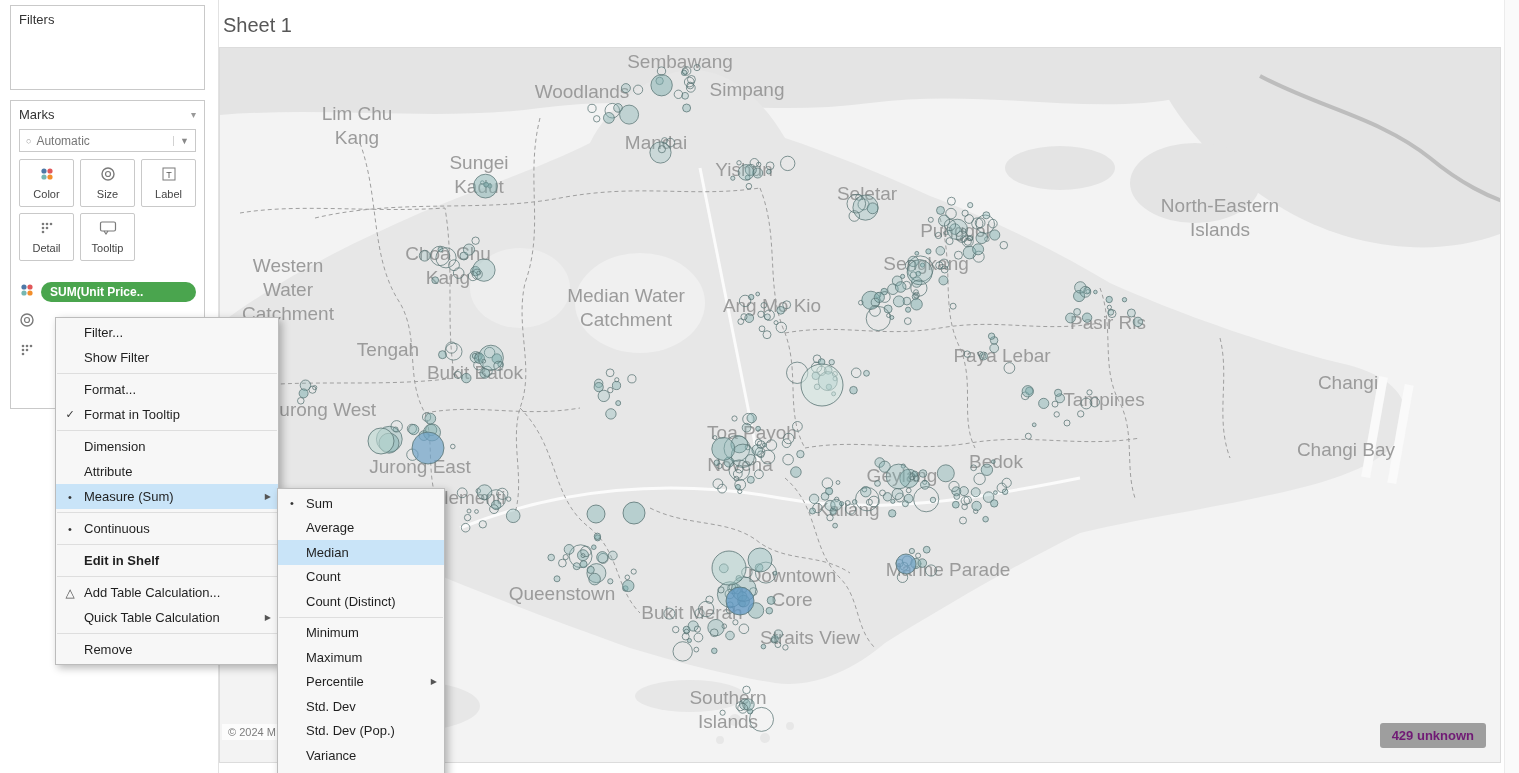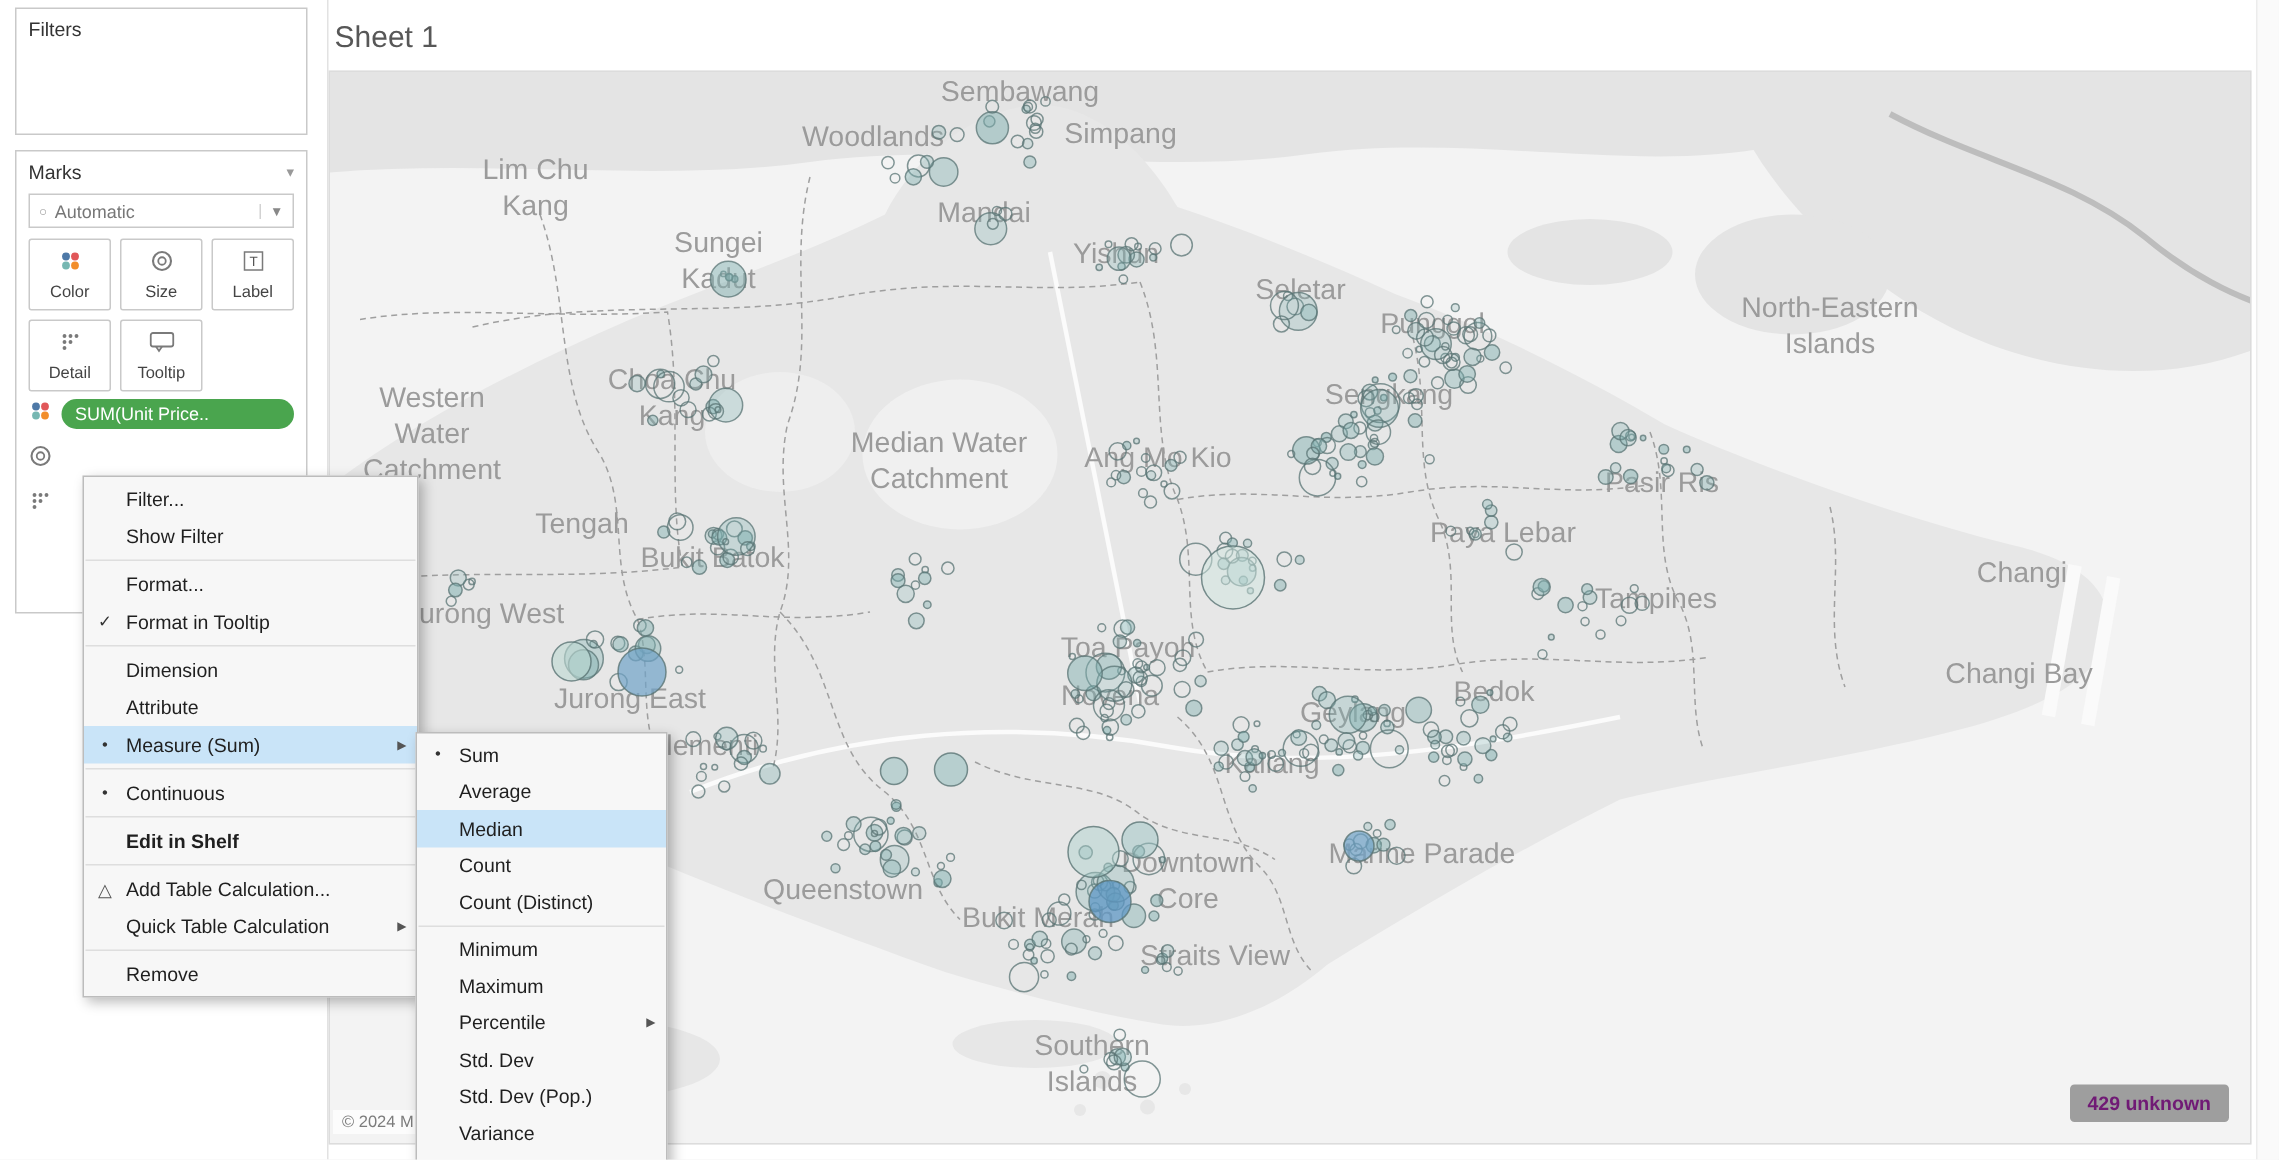--- a/index.html
+++ b/index.html
@@ -14,31 +14,31 @@
   .filters-card{left:10px;top:5px;width:193px;height:83px;}
   .card-title{font-size:13px;color:#333;padding:6px 8px 2px 8px;display:flex;align-items:center;}
   .card-title .caret{margin-left:auto;color:#999;font-size:10px;}
   .marks-card{left:10px;top:100px;width:193px;height:307px;}
   .marks-dropdown{margin:5px 8px 7px 8px;border:1px solid #c9c9c9;height:21px;display:flex;align-items:center;padding:0 6px;font-size:12px;color:#777;background:#fff;}
   .marks-dropdown .circ{font-size:9px;color:#999;margin-right:5px;}
   .marks-dropdown .dd-caret{margin-left:auto;border-left:1px solid #d2d2d2;padding-left:6px;color:#888;font-size:9px;}
   .marks-grid{display:grid;grid-template-columns:repeat(3,1fr);gap:6px;margin:0 8px;}
   .mark-btn{border:1px solid #c9c9c9;border-radius:2px;height:46px;background:#fff;display:flex;flex-direction:column;align-items:center;justify-content:center;gap:2px;}
   .mb-label{font-size:11px;color:#444;}
-  .shelf-rows{margin-top:0;}
+  .shelf-rows{margin-top:16px;font-weight:bold;}
   .shelf-row{display:flex;align-items:center;gap:6px;padding:2px 8px;height:26px;}
   .pill{flex:1;height:20px;border-radius:10px;color:#fff;font-size:12px;line-height:20px;padding:0 9px;white-space:nowrap;overflow:hidden;}
   
   .sheet-title{position:absolute;left:223px;top:14px;font-size:20px;color:#575757;}
   .map{position:absolute;left:219px;top:47px;width:1280px;height:714px;background:#f3f3f3;border:1px solid #dcdcdc;overflow:hidden;}
   .map svg.base{position:absolute;left:0;top:0;}
   #map-labels{position:absolute;left:0;top:0;width:100%;height:100%;}
   .map-label{position:absolute;transform:translate(-50%,-50%);color:#9b9b9b;font-size:19px;line-height:1.25;white-space:pre-line;text-align:center;}
   svg.marks-layer{position:absolute;left:0;top:0;pointer-events:none;}
-  .attribution{position:absolute;left:2px;bottom:6px;background:rgba(255,255,255,.75);color:#7c7c7c;font-size:11px;padding:2px 6px;}
+  .attribution{position:absolute;left:2px;bottom:22px;background:rgba(255,255,255,.75);color:#7c7c7c;font-size:11px;padding:2px 6px;}
   .badge{position:absolute;right:14px;bottom:14px;background:#9e9e9e;color:#701a75;font-size:13px;font-weight:bold;padding:5px 12px;border-radius:3px;}
   .right-strip{position:absolute;right:0;top:0;width:14px;height:773px;background:#fafafa;border-left:1px solid #ececec;}
   
   .menu{position:absolute;background:#f7f7f7;border:1px solid #bcbcbc;box-shadow:3px 3px 8px rgba(0,0,0,.28);z-index:40;padding:2px 0;}
   .menu-item{position:relative;display:flex;align-items:center;height:25px;font-size:13px;color:#1f1f1f;padding-right:20px;cursor:default;}
   .menu.sub .menu-item{height:24.5px;}
   .menu-item.hl{background:#c9e4f8;}
   .menu-item.bold{font-weight:bold;}
   .gutter{flex:0 0 28px;text-align:center;font-size:11px;color:#333;}
   .gutter.delta{font-size:12px;color:#555;}
@@ -194,21 +194,21 @@
       <div class="map-label" style="left: 460px; top: 14px;">Sembawang</div>
       <div class="map-label" style="left: 527px; top: 42px;">Simpang</div>
       <div class="map-label" style="left: 362px; top: 44px;">Woodlands</div>
       <div class="map-label" style="left: 137px; top: 78px;">Lim Chu
 Kang</div>
       <div class="map-label" style="left: 436px; top: 95px;">Mandai</div>
       <div class="map-label" style="left: 259px; top: 127px;">Sungei
 Kadut</div>
       <div class="map-label" style="left: 524px; top: 122px;">Yishun</div>
       <div class="map-label" style="left: 647px; top: 146px;">Seletar</div>
-      <div class="map-label" style="left: 735px; top: 169px;">Punggol</div>
+      <div class="map-label" style="left: 735px; top: 183px;">Punggol</div>
       <div class="map-label" style="left: 1000px; top: 170px;">North-Eastern
 Islands</div>
       <div class="map-label" style="left: 228px; top: 218px;">Choa Chu
 Kang</div>
       <div class="map-label" style="left: 706px; top: 216px;">Sengkang</div>
       <div class="map-label" style="left: 888px; top: 237px; margin-top: 38px;">Pasir Ris</div>
       <div class="map-label" style="left: 68px; top: 242px;">Western
 Water
 Catchment</div>
       <div class="map-label" style="left: 406px; top: 260px;">Median Water

